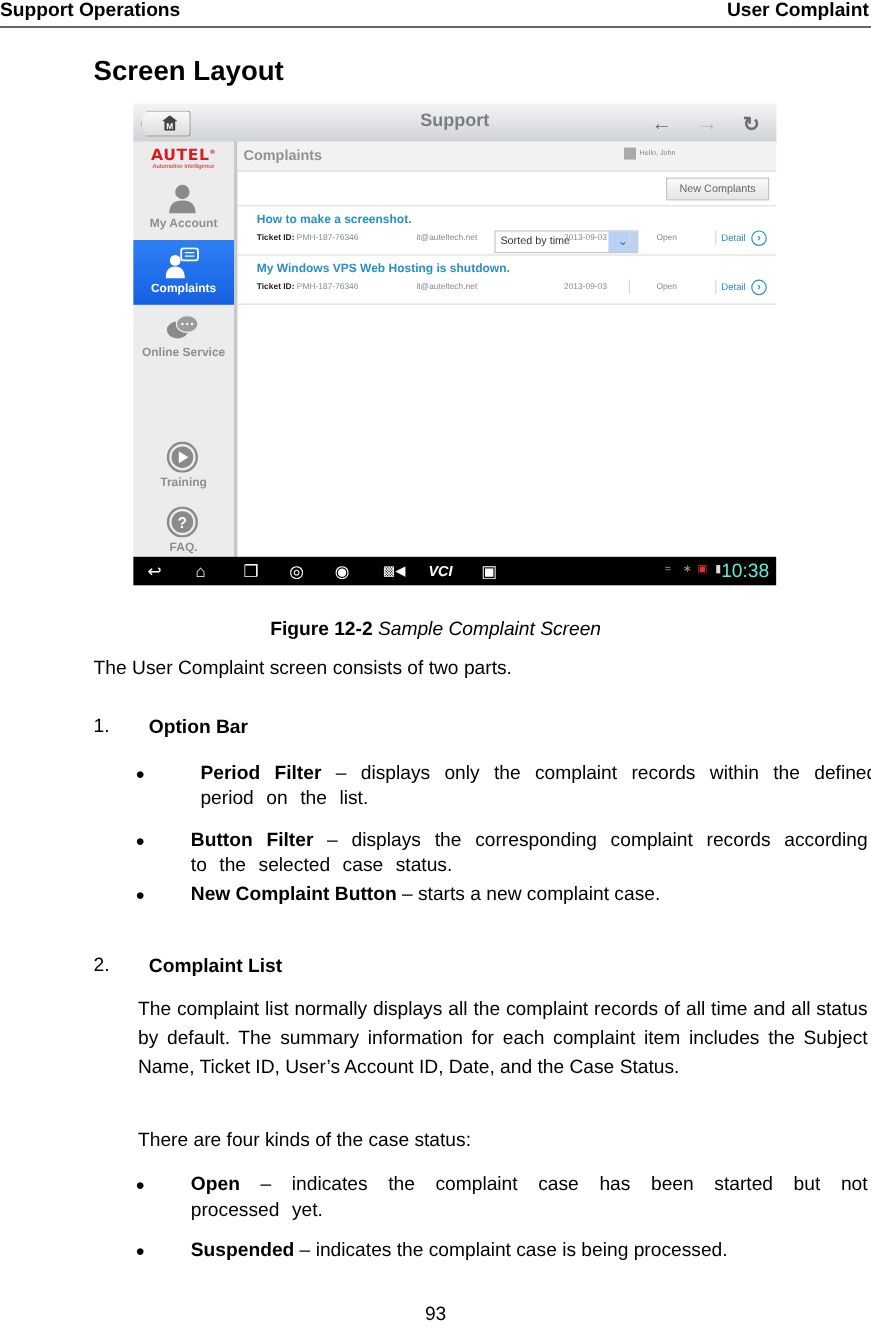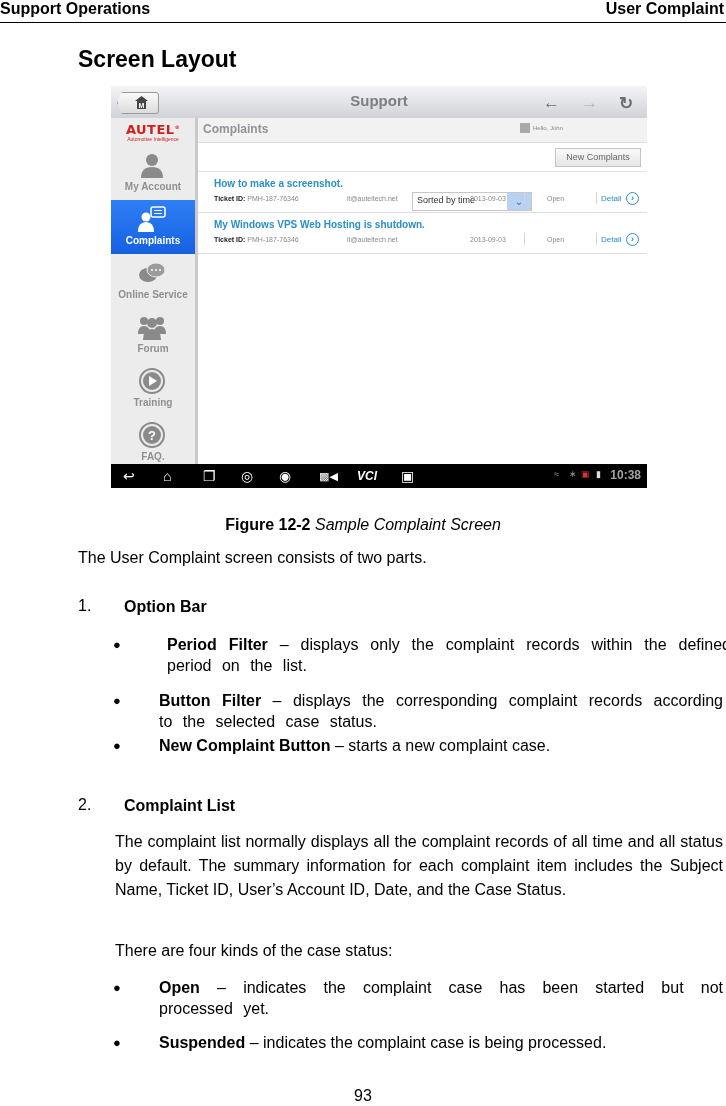--- a/index.html
+++ b/index.html
@@ -48,21 +48,21 @@
   .row .tid b { color:#222; }
   .row .acct { position:absolute; left:149px; top:23px; font-size:7px; color:#888; }
   .row .date { position:absolute; left:272px; top:23px; font-size:7px; color:#888; }
   .row .sep { position:absolute; top:20px; width:1px; height:12px; background:#d6d6d6; }
   .row .stat { position:absolute; left:349px; top:23px; font-size:7px; color:#888; }
   .row .det { position:absolute; left:403px; top:22px; font-size:8px; color:#2a8ec8;text-align:center; }
   .row .detic { position:absolute; left:428px; top:20px; width:13px; height:13px; border-radius:50%; border:1.5px solid #2a8ec8; box-sizing:border-box;
                 color:#2a8ec8; font-size:9px; font-weight:bold; line-height:10px; text-align:center; }
   .navbar { position:absolute; left:0; top:378px; width:536px; height:24px; background:#000; }
   .navbar .ni { position:absolute; top:3px; color:#fff; font-size:14px; line-height:18px; }
-  .navbar .clock { position:absolute; right:6px; top:4px; color:#a3a3a3; font-size:12px;font-weight:bold; }
+  .navbar .clock { position:absolute; right:6px; top:4px; color:#5eead4; font-size:16px; }
   .navbar .st { position:absolute; top:5px; color:#9a9a9a; font-size:9px; }
 
   .caption { position:absolute; left:0; width:726px; top:516px; text-align:center; font-size:16px; }
   .caption b { font-weight:bold;text-align:right; }
   .caption i { font-style:italic; }
   .p { position:absolute; font-size:16px; line-height:21px; }
   .just { text-align:justify; text-align-last:left; }
   .num { position:absolute; left:78px; font-size:16px; }
   .bullet { position:absolute; left:113px; font-size:13px; }
   b { font-weight:bold; }
@@ -116,30 +116,20 @@
     </div>
     <div class="side-item" style="top:136px">
       <svg class="ic" viewBox="0 0 28 26">
           <ellipse cx="10" cy="15" rx="9" ry="7" fill="#8a8a8a"></ellipse>
           <ellipse cx="18" cy="10" rx="9" ry="7" fill="#9c9c9c" stroke="#ececec"></ellipse>
           <circle cx="14" cy="10" r="1" fill="#fff"></circle>
           <circle cx="18" cy="10" r="1" fill="#fff"></circle>
           <circle cx="22" cy="10" r="1" fill="#fff"></circle>
         </svg>
       <div class="lbl">Online Service</div>
-    </div>
-    <div class="side-item" style="top:190px">
-      <svg class="ic" viewBox="0 0 28 26">
-          <circle cx="6" cy="7" r="4" fill="#8a8a8a"></circle>
-          <circle cx="22" cy="7" r="4" fill="#8a8a8a"></circle>
-          <circle cx="14" cy="9" r="5" fill="#8a8a8a"></circle>
-          <path d="M0 20 Q0 12 6 12 Q12 12 12 20Z M16 20 Q16 12 22 12 Q28 12 28 20Z" fill="#8a8a8a"></path>
-          <path d="M5 26 Q5 15 14 15 Q23 15 23 26Z" fill="#8a8a8a"></path>
-        </svg>
-      <div class="lbl">Forum</div>
     </div>
     <div class="side-item" style="top:244px">
       <svg class="ic" viewBox="0 0 28 26">
           <circle cx="14" cy="13" r="12" fill="none" stroke="#8a8a8a" stroke-width="2"></circle>
           <circle cx="14" cy="13" r="9" fill="#8a8a8a"></circle>
           <path d="M11 8 L19 13 L11 18 Z" fill="#fff"></path>
         </svg>
       <div class="lbl">Training</div>
     </div>
     <div class="side-item" style="top:298px">

